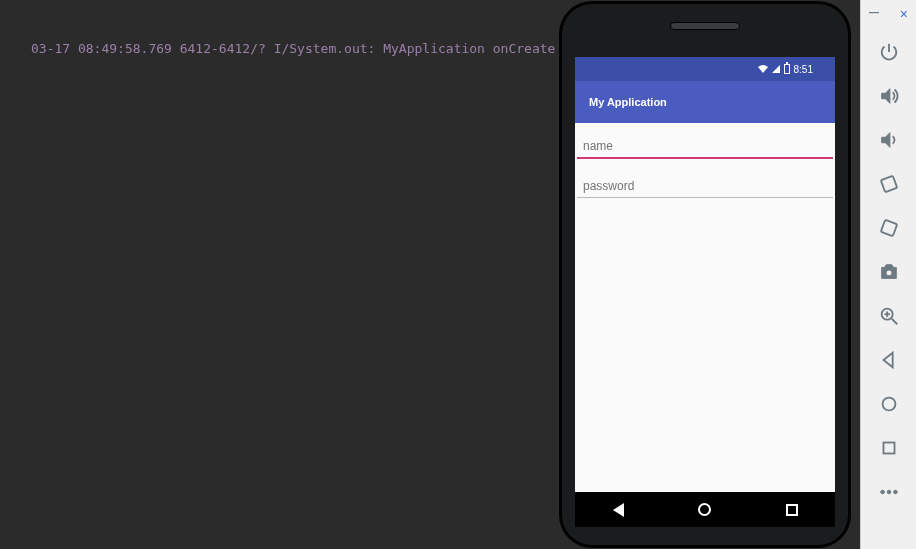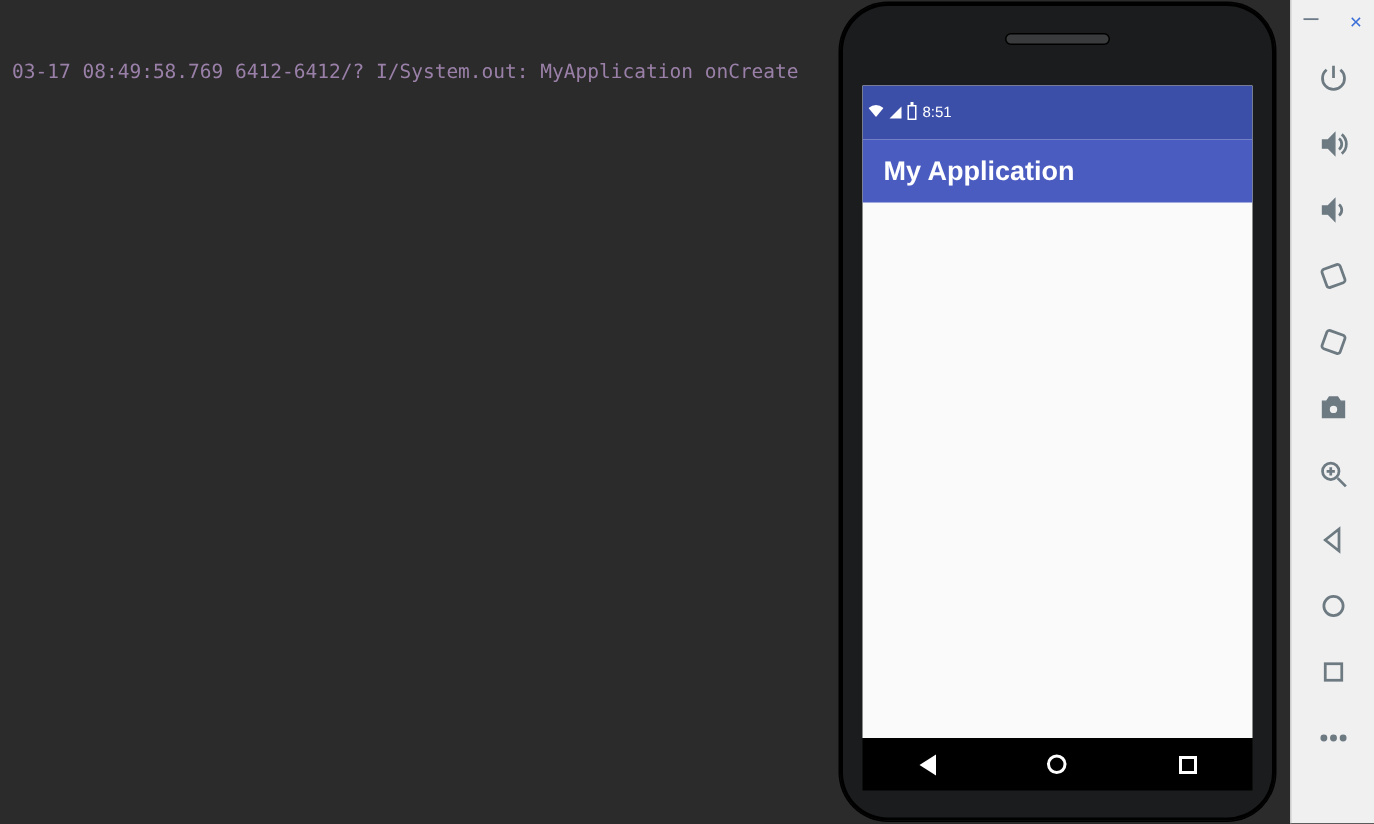--- a/index.html
+++ b/index.html
@@ -11,21 +11,21 @@
     position: absolute;
     left: 0; top: 0;
     width: 560px; height: 549px;
     padding: 6px 8px;
     font-size: 13px;
     line-height: 17px;
     color: #9a80a8;
     white-space: pre;
     font-family: "DejaVu Sans Mono", Menlo, Consolas, monospace;
   }
-  .logcat .row { display: block; }
+  .logcat .row { display: block; margin-left: 23px; }
 
   
   .phone {
     position: absolute;
     left: 560px; top: 2px;
     width: 290px; height: 545px;
     background: #1b1c1d;
     border-radius: 32px;
     box-shadow: inset 0 0 0 2px #000, 0 0 0 1px #000;
   }
@@ -39,28 +39,29 @@
     border: 1px solid #000;
   }
   .screen {
     position: absolute;
     left: 15px; top: 55px;
     width: 260px; height: 435px;
     background: #fafafa;
     overflow: hidden;
   }
   .statusbar {
-    height: 36px;
+    height: 24px;
     background: #3c4fa8;
     color: #fff;
     font-family: sans-serif;
     font-size: 10px;
     display: flex;
     align-items: center;
-    padding: 0 4px;
+    justify-content: flex-end;
+    padding: 0 22px;
     gap: 4px;
   }
   .statusbar .tri {
     width: 0; height: 0;
     border-style: solid;
     border-width: 0 0 8px 8px;
     border-color: transparent transparent #fff transparent;
   }
   .statusbar .batt {
     width: 6px; height: 10px;
@@ -73,21 +74,21 @@
     left: 1px; top: -3px;
     width: 2px; height: 2px;
     background: #fff;
   }
   .appbar {
     height: 42px;
     background: #4a5cc0;
     color: #fff;
     font-family: sans-serif;
     font-weight: 600;
-    font-size: 18px;
+    font-size: 11px;
     display: flex;
     align-items: center;
     padding: 0 14px;
   }
   .form { padding: 10px 2px 0; }
   .tf {
     margin: 2px 0 14px;
     padding: 4px 6px;
     font-family: sans-serif;
     font-size: 12px;
@@ -177,20 +178,24 @@
       </span>
       <span class="tri"></span>
       <span class="batt"></span>
       <span style="font-weight:500;">8:51</span>
     </div>
 
     <div class="appbar">
       <span>My Application</span>
     </div>
 
+    <div class="form">
+      <input class="tf active" placeholder="name" style="">
+      <input class="tf" type="password" placeholder="password" style="">
+    </div>
   </div>
 
   <div class="navbar">
     <div class="nbtn">
         <div class="nav-tri"></div>
       </div>
     <div class="nbtn">
         <div class="nav-circ"></div>
       </div>
     <div class="nbtn">

